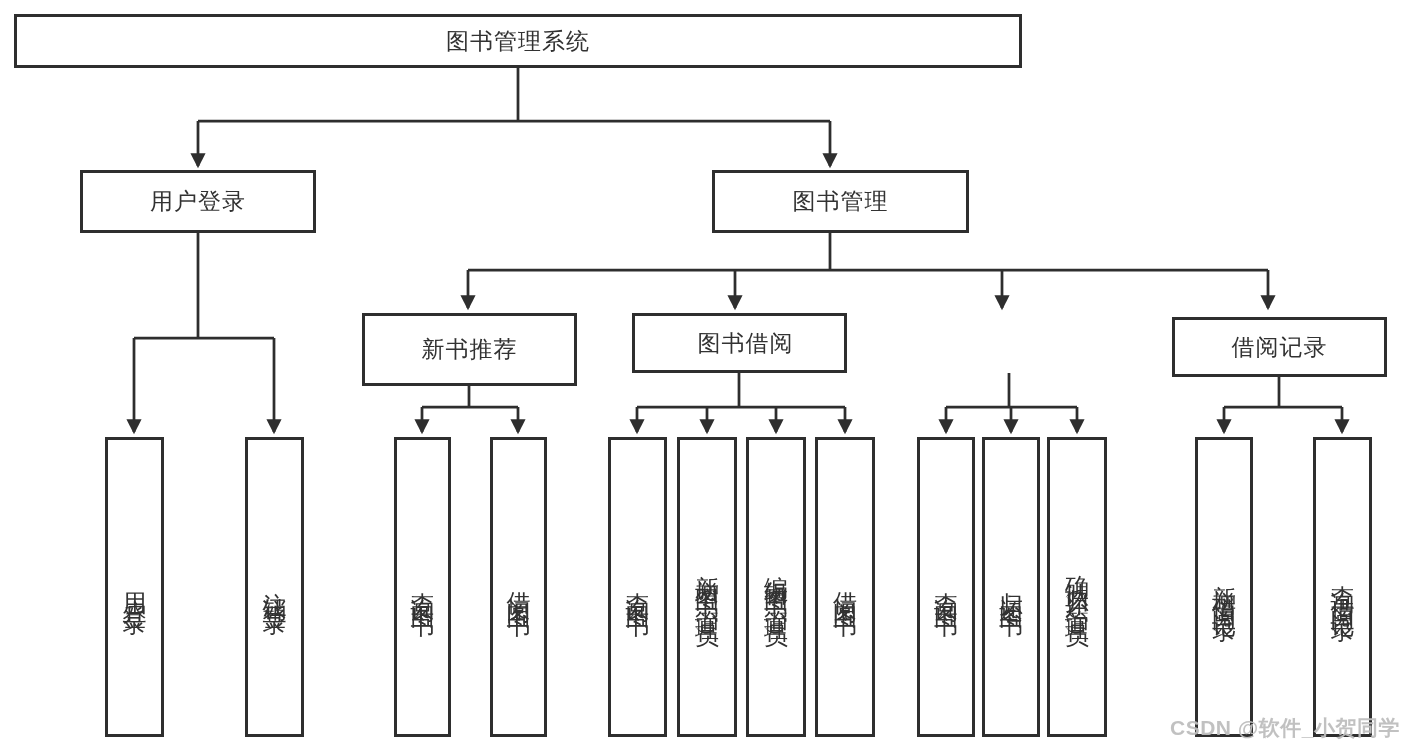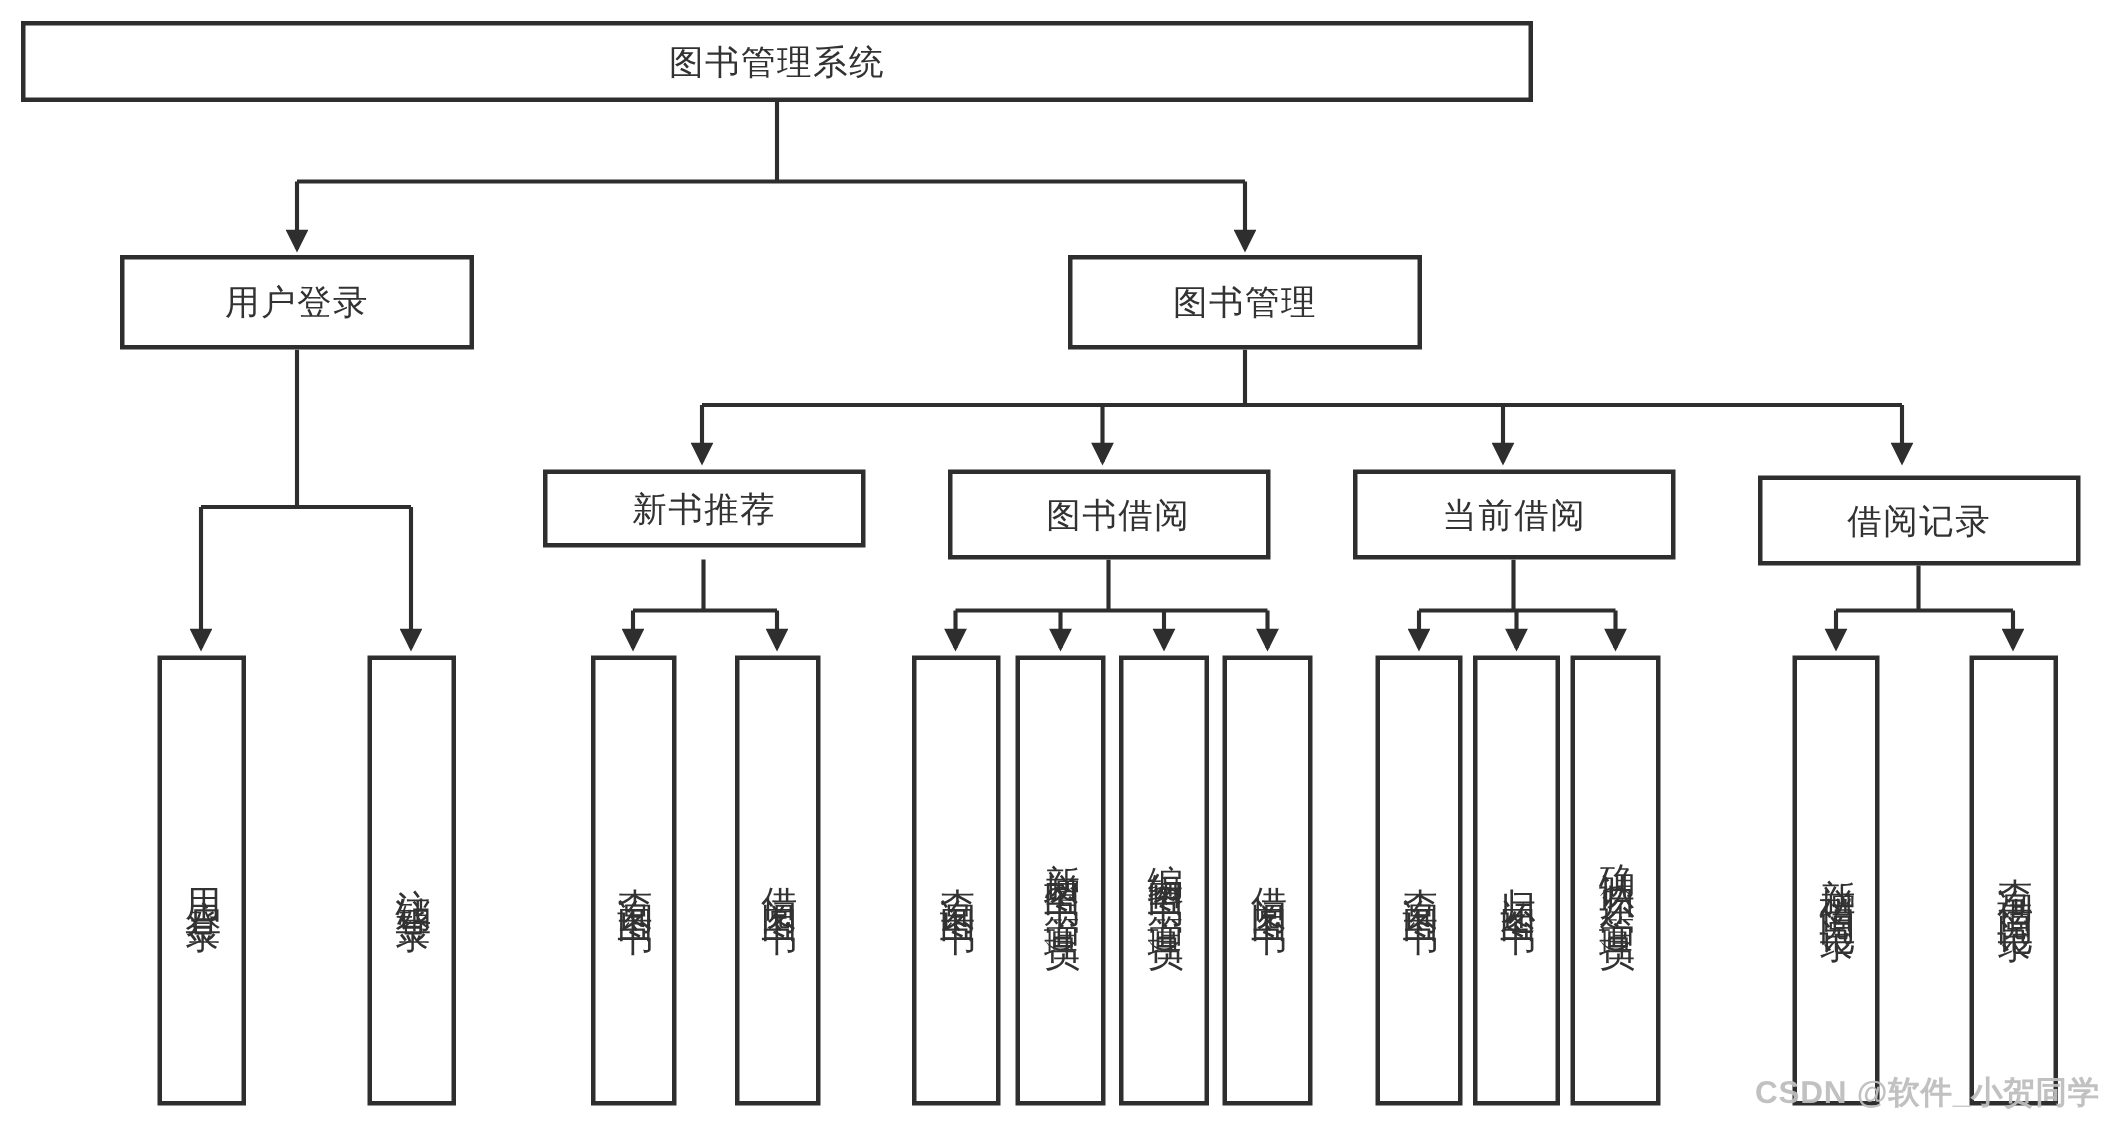--- a/index.html
+++ b/index.html
@@ -113,25 +113,24 @@
       <path d="M1279 373 V407"></path>
       <path d="M1224 407 H1342"></path>
       <path d="M1224 407 V432" marker-end="url(#arrow)"></path>
       <path d="M1342 407 V432" marker-end="url(#arrow)"></path>
     </g>
   </svg>
 
   <div class="node hbox root" style="left:14px; top:14px; width:1008px; height:54px;">图书管理系统</div>
 
   <div class="node hbox" style="left:80px; top:170px; width:236px; height:63px;">用户登录</div>
-  <div class="node hbox" style="left:712px; top:170px; width:236px; height:63px;">图书管理</div>
+  <div class="node hbox" style="left:712px; top:170px; width:257px; height:63px;">图书管理</div>
 
-  <div class="node hbox" style="left:362px; top:313px; width:215px; height:52px;">新书推荐</div>
+  <div class="node hbox" style="left:362px; top:313px; width:215px; height:73px;">新书推荐</div>
   <div class="node hbox" style="left:632px; top:313px; width:215px; height:60px;padding-left:12px;">图书借阅</div>
-  <div class="node hbox" style="left:902px; top:313px; width:215px; height:60px;">当前借阅</div>
   <div class="node hbox" style="left:1172px; top:317px; width:215px; height:60px;">借阅记录</div>
 
   <div class="node vbox" style="left:105px; top:437px; width:59px; height:300px;">
     <span>用户登录</span>
   </div>
   <div class="node vbox" style="left:245px; top:437px; width:59px; height:300px;">
     <span>注销登录</span>
   </div>
 
   <div class="node vbox" style="left:394px; top:437px; width:57px; height:300px;">

